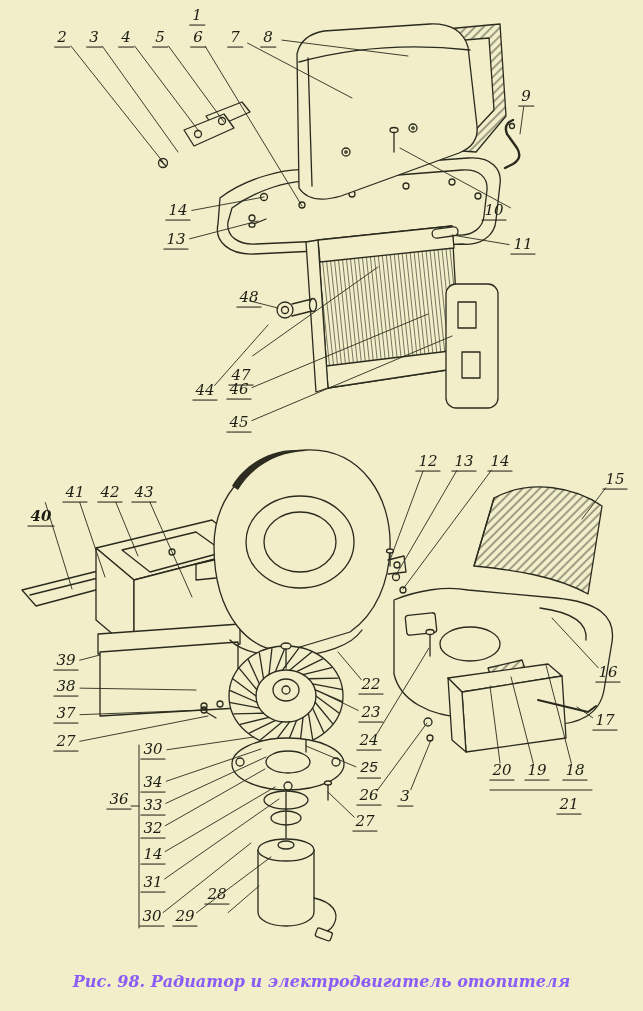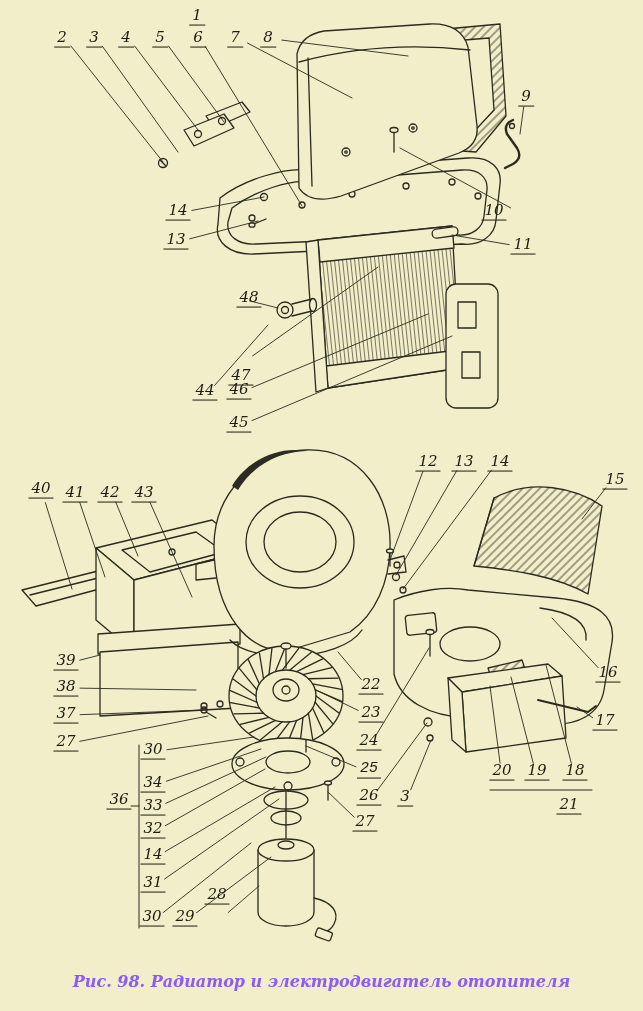--- a/index.html
+++ b/index.html
@@ -321,21 +321,21 @@
       <span class="callout" style="left: 176px; top: 241px;">13</span>
       <span class="callout" style="left: 236px; top: 299px; margin-left: 13px;">48</span>
       <span class="callout" style="left: 241px; top: 361px; margin-top: 16px;">47</span>
       <span class="callout" style="left: 205px; top: 392px;">44</span>
       <span class="callout" style="left: 239px; top: 391px;">46</span>
       <span class="callout" style="left: 239px; top: 424px;">45</span>
       <span class="callout" style="left: 428px; top: 463px;">12</span>
       <span class="callout" style="left: 464px; top: 463px;">13</span>
       <span class="callout" style="left: 500px; top: 463px;">14</span>
       <span class="callout" style="left: 615px; top: 481px;">15</span>
-      <span class="callout" style="left: 41px; top: 490px;">40</span>
+      <span class="callout" style="left: 41px; top: 518px; font-weight: bold;">40</span>
       <span class="callout" style="left: 75px; top: 494px;">41</span>
       <span class="callout" style="left: 110px; top: 494px;">42</span>
       <span class="callout" style="left: 144px; top: 494px;">43</span>
       <span class="callout" style="left: 66px; top: 662px;">39</span>
       <span class="callout" style="left: 66px; top: 688px;">38</span>
       <span class="callout" style="left: 66px; top: 715px;">37</span>
       <span class="callout" style="left: 66px; top: 743px;">27</span>
       <span class="callout" style="left: 371px; top: 686px;">22</span>
       <span class="callout" style="left: 371px; top: 714px;">23</span>
       <span class="callout" style="left: 369px; top: 742px;">24</span>

